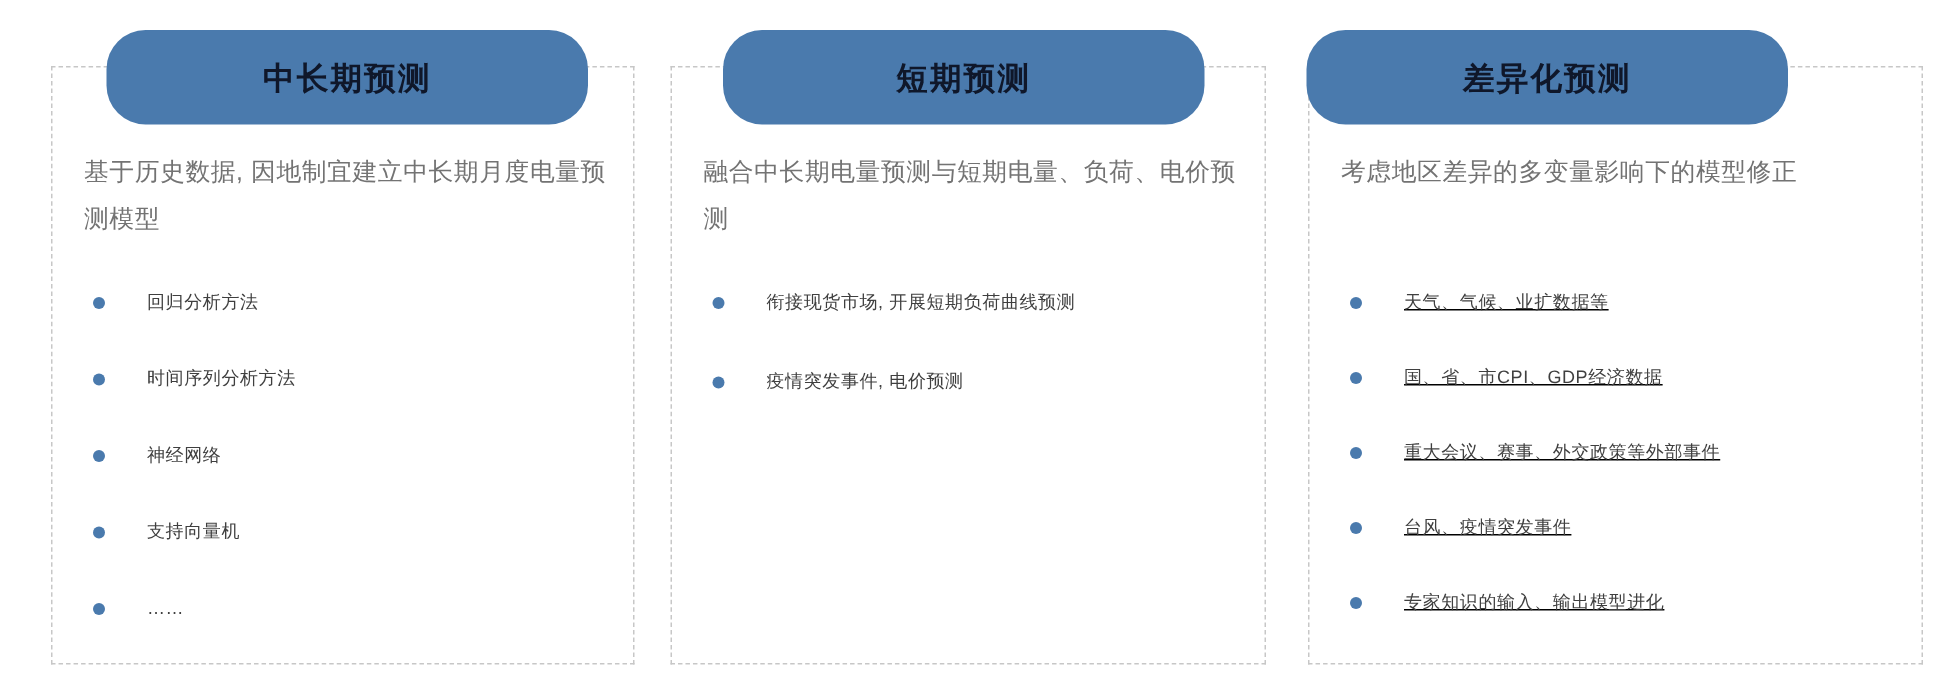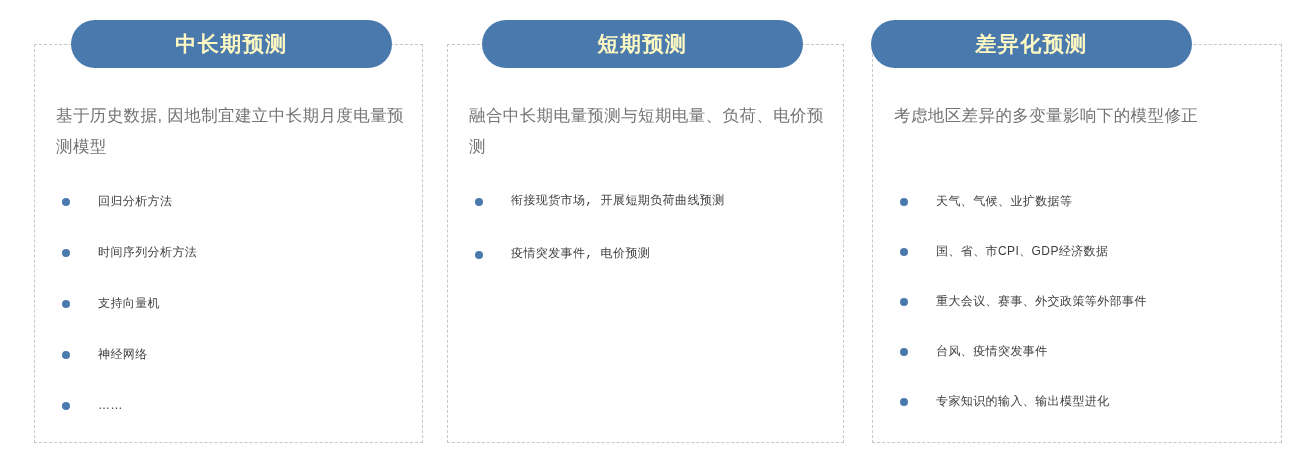--- a/index.html
+++ b/index.html
@@ -30,24 +30,24 @@
     box-sizing: border-box;
     background: transparent;
   }
   .panel.p0 { left: 34px;  width: 389px; }
   .panel.p1 { left: 447px; width: 397px; }
   .panel.p2 { left: 872px; width: 410px; }
 
   .pill {
     position: absolute;
     top: 20px;
-    height: 48px;
+    height: 63px;
     border-radius: 26px;
     background: #4a7aad;
-    color: #fef9c3;
+    color: #0f172a;
     display: flex;
     align-items: center;
     justify-content: center;
     font-size: 21px;
     font-weight: bold;
     letter-spacing: 1.5px;
     z-index: 5;
     box-sizing: border-box;
   }
   .pill.p0 { left: 71px;  width: 321px; }
@@ -66,22 +66,22 @@
   .body-block.p1 { left: 469px; width: 356px; }
   .body-block.p2 { left: 894px; width: 370px; }
 
   .bullets {
     position: absolute;
     list-style: none;
     margin: 0;
     padding: 0;
   }
   .bullets.p0 { left: 56px;  top: 186px; width: 350px; }
-  .bullets.p1 { left: 469px; top: 186px; width: 358px; font-family: Liberation Mono, monospace; }
-  .bullets.p2 { left: 894px; top: 186px; width: 375px; }
+  .bullets.p1 { left: 469px; top: 186px; width: 358px; }
+  .bullets.p2 { left: 894px; top: 186px; width: 375px; text-decoration: underline; }
 
   .bullet-item {
     position: relative;
     padding-left: 42px;
     margin-bottom: 20px;
     font-size: 12px;
     line-height: 31px;
     color: #3f3f3f;
     letter-spacing: 0.4px;
     min-height: 31px;
@@ -117,25 +117,25 @@
     <li class="bullet-item">
       <span class="bullet-dot"></span>
       <span class="bullet-text">回归分析方法</span>
     </li>
     <li class="bullet-item">
       <span class="bullet-dot"></span>
       <span class="bullet-text">时间序列分析方法</span>
     </li>
     <li class="bullet-item">
       <span class="bullet-dot"></span>
-      <span class="bullet-text">支持向量机</span>
+      <span class="bullet-text">神经网络</span>
     </li>
     <li class="bullet-item">
       <span class="bullet-dot"></span>
-      <span class="bullet-text">神经网络</span>
+      <span class="bullet-text">支持向量机</span>
     </li>
     <li class="bullet-item spaced">
       <span class="bullet-dot"></span>
       <span class="bullet-text">……</span>
     </li>
   </ul>
 
   <div class="panel p1"></div>
   <div class="pill p1">
     <span>短期预测</span>

